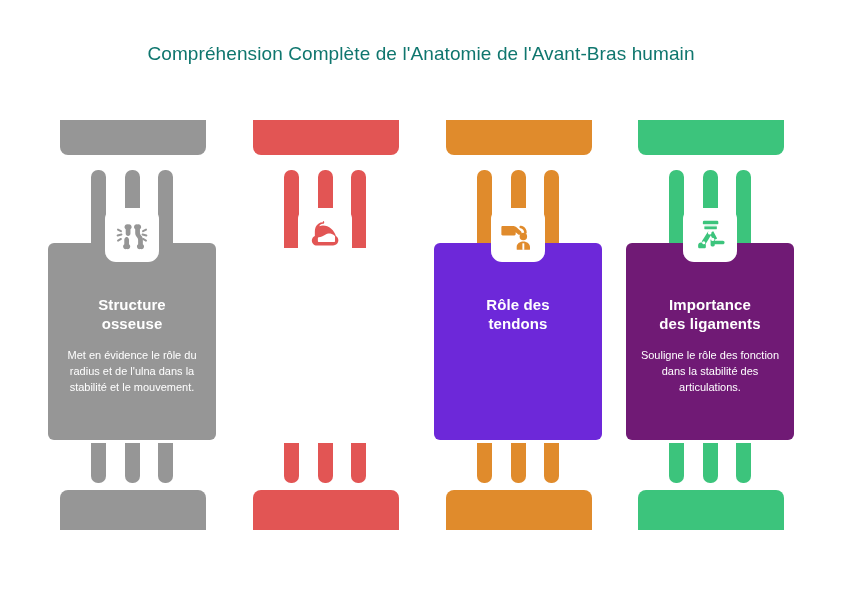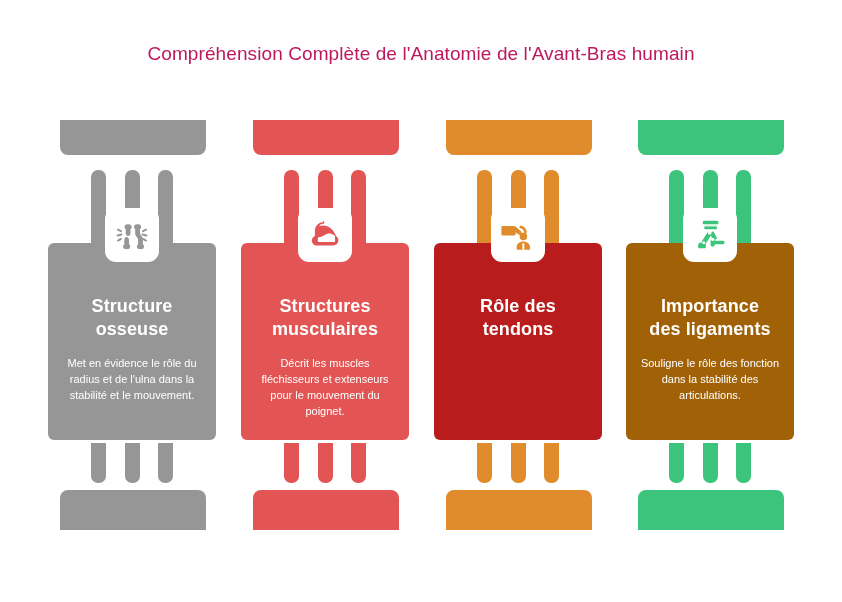--- a/index.html
+++ b/index.html
@@ -21,21 +21,21 @@
   }
 
   .title {
     position: absolute;
     top: 43px;
     left: 0;
     width: 842px;
     text-align: center;
     font-size: 19px;
     font-weight: 400;
-    color: #be185d;
+    color: #0f766e;
     letter-spacing: 0.1px;
   }
 
   
   .columns {
     position: absolute;
     top: 120px;
     left: 48px;
     width: 746px;
     height: 410px;
@@ -98,21 +98,21 @@
     width: 168px;
     height: 197px;
     border-radius: 6px;
     box-sizing: border-box;
     padding: 52px 12px 10px 12px;
     text-align: center;
     color: #ffffff;
   }
 
   .card-heading {
-    font-size: 18px;
+    font-size: 15px;
     font-weight: bold;
     line-height: 1.28;
     margin: 0 0 14px 0;
     letter-spacing: 0.1px;
     white-space: pre-line;
   }
 
   .card-body {
     font-size: 11px;
     font-weight: normal;
@@ -192,25 +192,20 @@
 
     <div class="column c1">
       <div class="cap-top" style="background:#E25554"></div>
 
       <div class="prongs top">
         <div class="prong" style="background:#E25554"></div>
         <div class="prong" style="background:#E25554"></div>
         <div class="prong" style="background:#E25554"></div>
       </div>
 
-      <div class="card" style="background:#E25554">
-        <div class="card-heading">Structures
-musculaires</div>
-        <div class="card-body">Décrit les muscles fléchisseurs et extenseurs pour le mouvement du poignet.</div>
-      </div>
 
       <div class="icon-badge">
         <svg viewBox="0 0 64 64" aria-hidden="true">
           <path fill="#E25554" d="M28.5 10.5c-5.8 0-10.2 3.5-12.2 8.1-1.1 2.6-1.4 5-1.4 7.6v7.3c-3 1.3-5.1 4.3-5.1 7.8 0 4.7 3.8 8.5 8.5 8.5h27.4c4.8 0 8.8-3.9 8.8-8.8 0-3.2-1.7-6-4.2-7.5-1.2-4.3-3.9-8.9-7.9-12.2-4-3.4-8.8-5.1-13.9-5.1-2.1 0-4.1.3-6.1.9.9-2.5 3-4.1 6.1-4.1 1.2 0 2.2-1 2.2-2.2s-1-2.3-2.2-2.3z"></path>
           <path fill="#ffffff" d="M21.5 35.8c3.6-.3 7.1-1.5 10.2-3.6 3.9-2.6 7.4-3.1 10.6-2.3 3 .8 5.3 2.6 6.6 4.1v8.6c0 .6-.5 1.1-1.1 1.1H21.1c-.6 0-1.1-.5-1.1-1.1v-5.7c0-.6.5-1.1 1.5-1.1z"></path>
         </svg>
       </div>
 
       <div class="prongs bottom">
         <div class="prong" style="background:#E25554"></div>
@@ -223,21 +218,21 @@
 
     <div class="column c2">
       <div class="cap-top" style="background:#E08B2C"></div>
 
       <div class="prongs top">
         <div class="prong" style="background:#E08B2C"></div>
         <div class="prong" style="background:#E08B2C"></div>
         <div class="prong" style="background:#E08B2C"></div>
       </div>
 
-      <div class="card" style="background:#b91c1c">
+      <div class="card" style="background:#6d28d9">
         <div class="card-heading">Rôle des
 tendons</div>
       </div>
 
       <div class="icon-badge">
         <svg viewBox="0 0 64 64" aria-hidden="true">
           <g fill="#E08B2C">
             <path d="M6 17h17.5c2.4 0 4.6.9 6.3 2.4l7.1 6.3c1.4 1.3 1.6 3.4.4 4.8-1.2 1.5-3.4 1.7-4.9.5l-4.3-3.6v3.1c0 1.2-1 2.2-2.2 2.2H6c-1.1 0-2-.9-2-2V19c0-1.1.9-2 2-2z"></path>
             <path d="M41 17.8c3.4 2 5.7 5.7 5.7 10 0 1.2-1 2.2-2.2 2.2s-2.2-1-2.2-2.2c0-3.6-2.6-6.6-6.1-7.1-1.2-.2-2-1.3-1.8-2.5.2-1.2 1.3-2 2.5-1.8 1.5.2 2.9.7 4.1 1.4z"></path>
             <circle cx="41" cy="34.5" r="6.3"></circle>
@@ -258,21 +253,21 @@
 
     <div class="column c3">
       <div class="cap-top" style="background:#3CC47C"></div>
 
       <div class="prongs top">
         <div class="prong" style="background:#3CC47C"></div>
         <div class="prong" style="background:#3CC47C"></div>
         <div class="prong" style="background:#3CC47C"></div>
       </div>
 
-      <div class="card" style="background:#a16207">
+      <div class="card" style="background:#701a75">
         <div class="card-heading">Importance
 des ligaments</div>
         <div class="card-body">Souligne le rôle des fonction dans la stabilité des articulations.</div>
       </div>
 
       <div class="icon-badge">
         <svg viewBox="0 0 64 64" aria-hidden="true">
           <g fill="#3CC47C">
             <rect x="20" y="8" width="26" height="6" rx="2"></rect>
             <rect x="22.5" y="15.5" width="21" height="7" rx="2"></rect>

